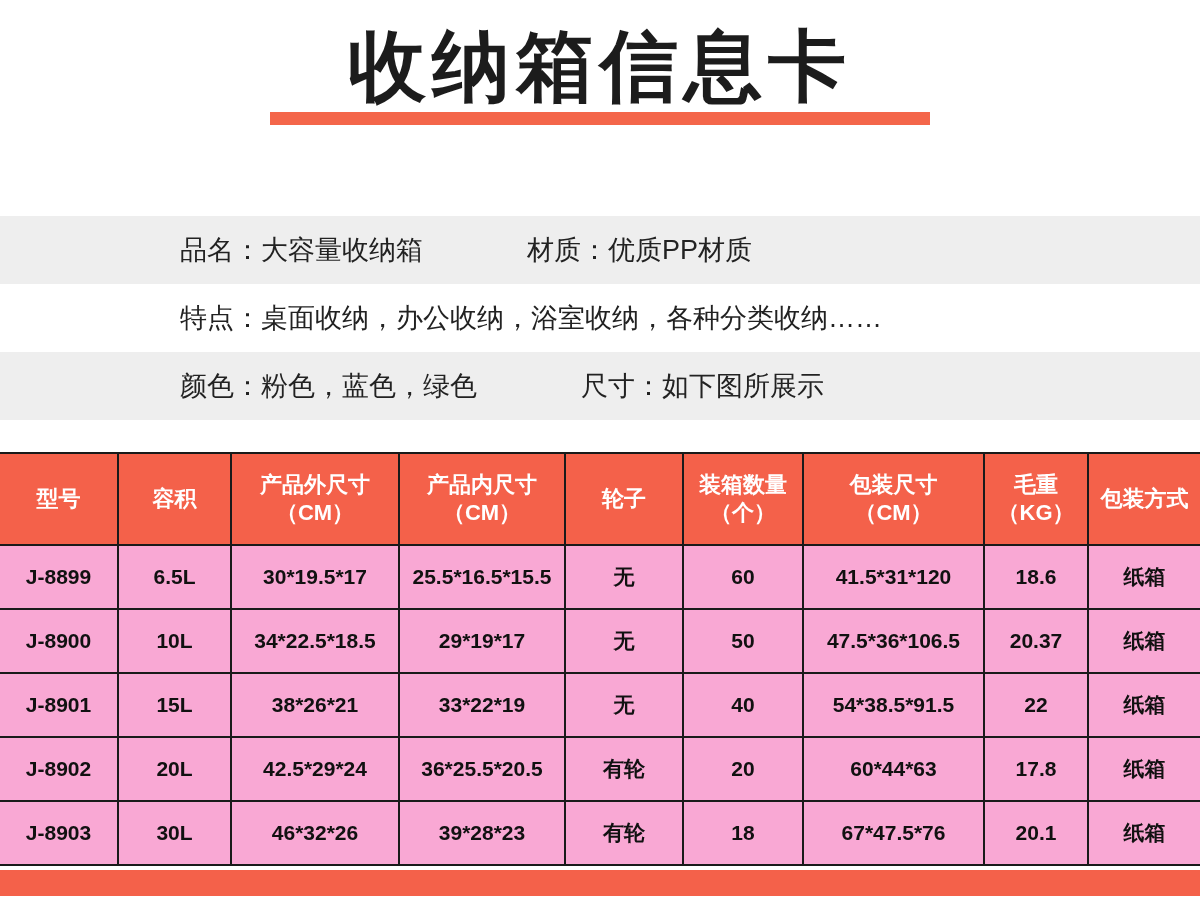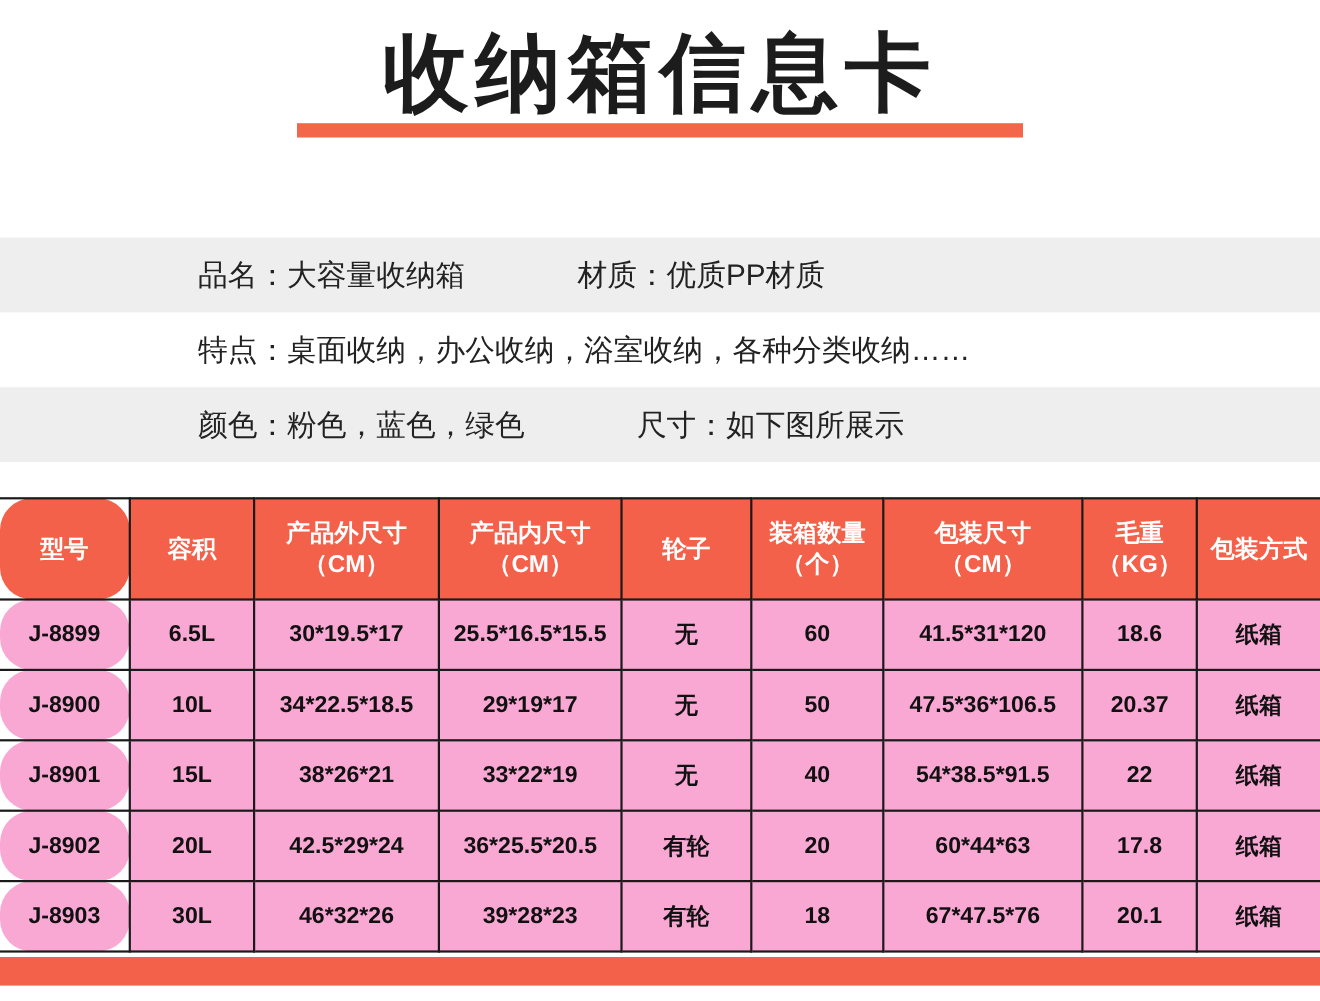--- a/index.html
+++ b/index.html
@@ -55,32 +55,31 @@
   }
   .info-row {
     height: 68px;
     display: flex;
     align-items: center;
     font-size: 27px;
     color: #222;
   }
   .info-row.shaded {
     background: #eeeeee;
-    gap: 24px;
   }
   .info-cell {
     padding-left: 0;
     white-space: nowrap;
   }
   .info-cell.first {
     margin-left: 180px;
     min-width: 0;
   }
   .info-cell.second {
-    margin-left: 78px;
+    margin-left: 104px;
   }
   .info-cell.wide {
     margin-left: 180px;
   }
 
   
   .table-wrap {
     margin-top: 32px;
     padding: 0 0 0 0;
   }
@@ -105,21 +104,20 @@
   }
   table.spec td {
     height: 60px;
     background: #f9a8d4;
     color: #111;
     font-weight: bold;
   }
   table.spec tr td:first-child,
   table.spec tr th:first-child {
     border-left: none;
-    border-radius: 29px;
   }
   table.spec tr td:last-child,
   table.spec tr th:last-child {
     border-right: none;
   }
   .col-model { width: 118px; }
   .col-vol { width: 113px; }
   .col-outer { width: 168px; }
   .col-inner { width: 166px; }
   .col-wheel { width: 118px; }

